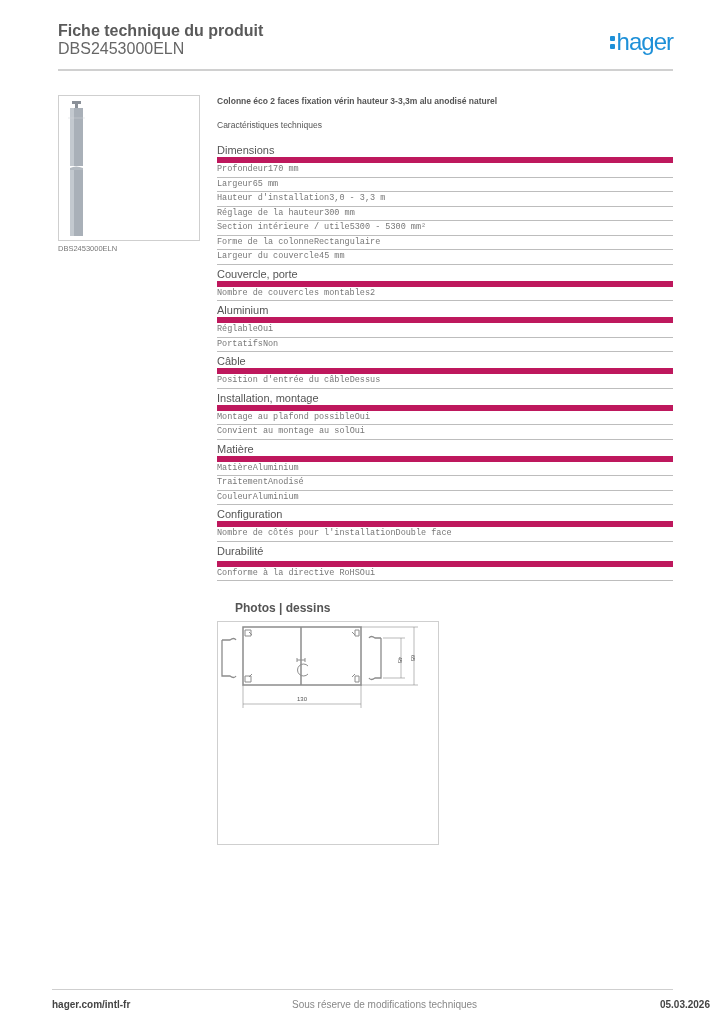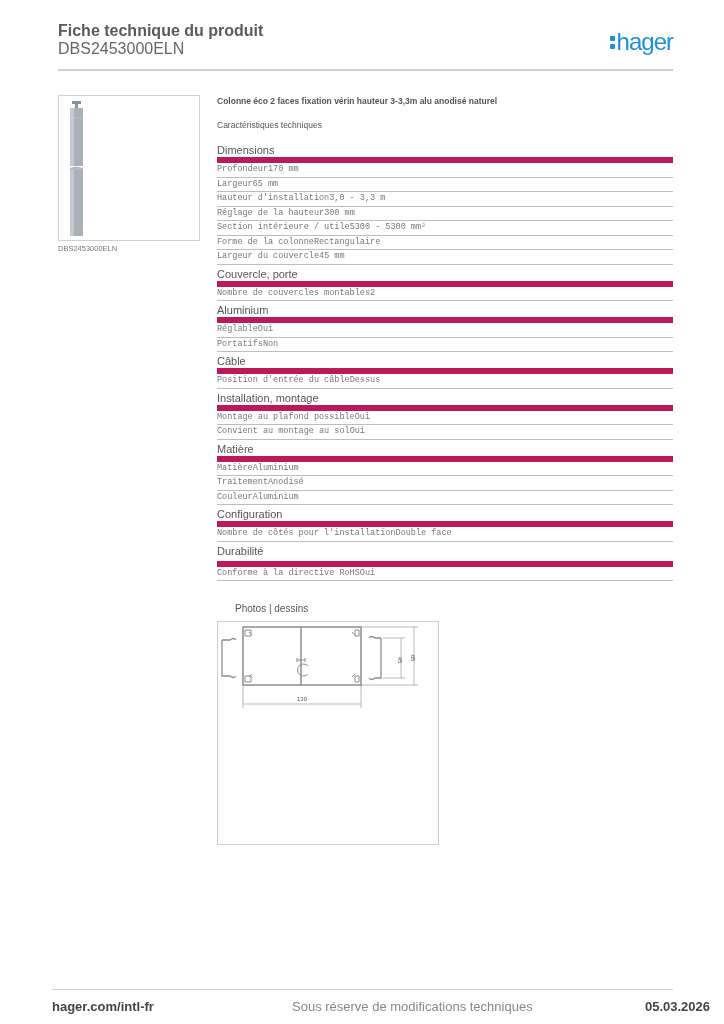--- a/index.html
+++ b/index.html
@@ -21,25 +21,25 @@
   .right-col { position: absolute; left: 217px; top: 95px; width: 456px; }
   .product-desc { font-size: 8.5px; font-weight: bold; color: #555; line-height: 12px; }
   .spec-title { font-size: 8.5px; font-weight: normal; color: #555; margin-top: 12px; line-height: 12px; }
 
   .section { margin-top: 4px; }
   .section.first { margin-top: 14px; }
   .section-title { font-size: 11px; font-weight: normal; color: #555; line-height: 11px; padding-bottom: 1px; border-bottom: 6px solid #be185d; }
   .row { display: flex; font-size: 8.5px; color: #777; line-height: 13.5px; border-bottom: 1px solid #bdbdbd; font-family: Liberation Mono, monospace; }
   .row .v { text-align: right; }
 
-  .photos-title { font-size: 10px; font-weight: normal; color: #555; margin-top: 22px; line-height: 11px; padding-left: 18px; }
+  .photos-title { font-size: 12px; font-weight: bold; color: #555; margin-top: 22px; line-height: 11px; padding-left: 18px; }
   .drawing-box { margin-top: 7px; width: 222px; height: 224px; border: 1px solid #cfcfcf; position: relative; background: #fff; }
 
   .footer-rule { position: absolute; left: 52px; top: 989px; width: 621px; height: 1px; background: #cfcfcf; }
-  .footer { position: absolute; left: 52px; top: 999px; width: 658px; font-size: 13px; color: #666; display: flex; justify-content: space-between; }
+  .footer { position: absolute; left: 52px; top: 999px; width: 658px; font-size: 10px; color: #666; display: flex; justify-content: space-between; }
   .footer .site { font-weight: bold; color: #444; }
   .footer .date { font-weight: bold; color: #444; }
   .footer .note { color: #888; position: absolute; left: 240px; }
 </style>
 </head>
 <body>
 
 <div class="header">
   <div class="title">Fiche technique du produit</div>
   <div class="code">DBS2453000ELN</div>

